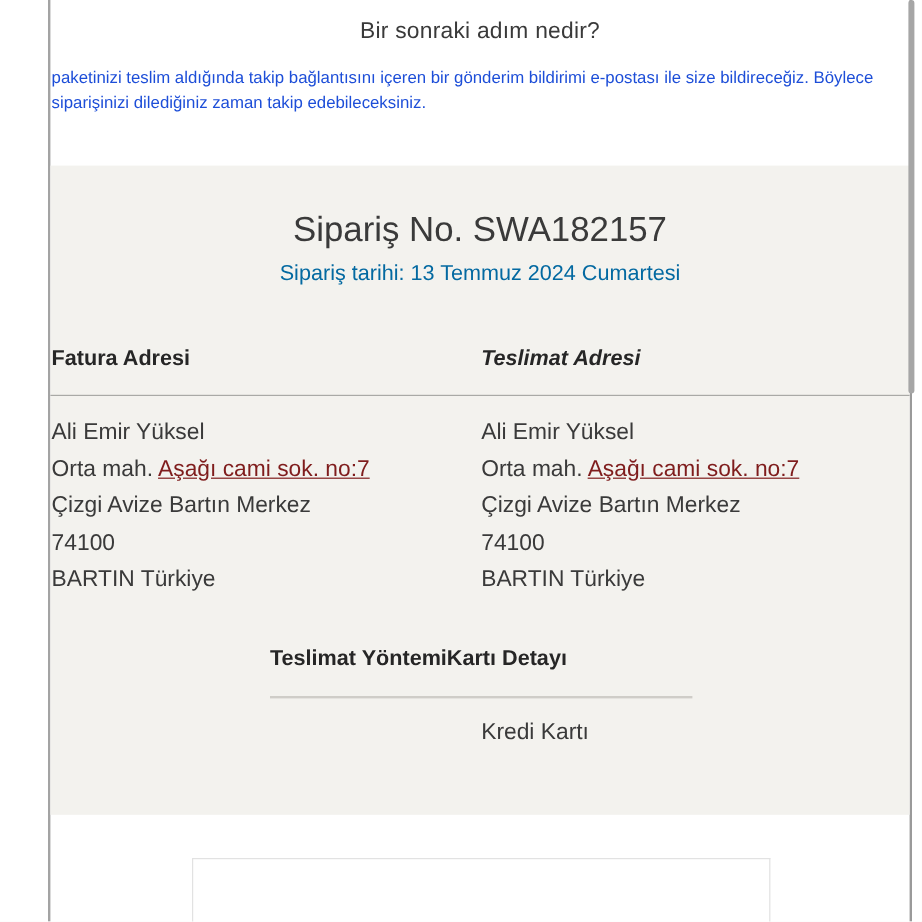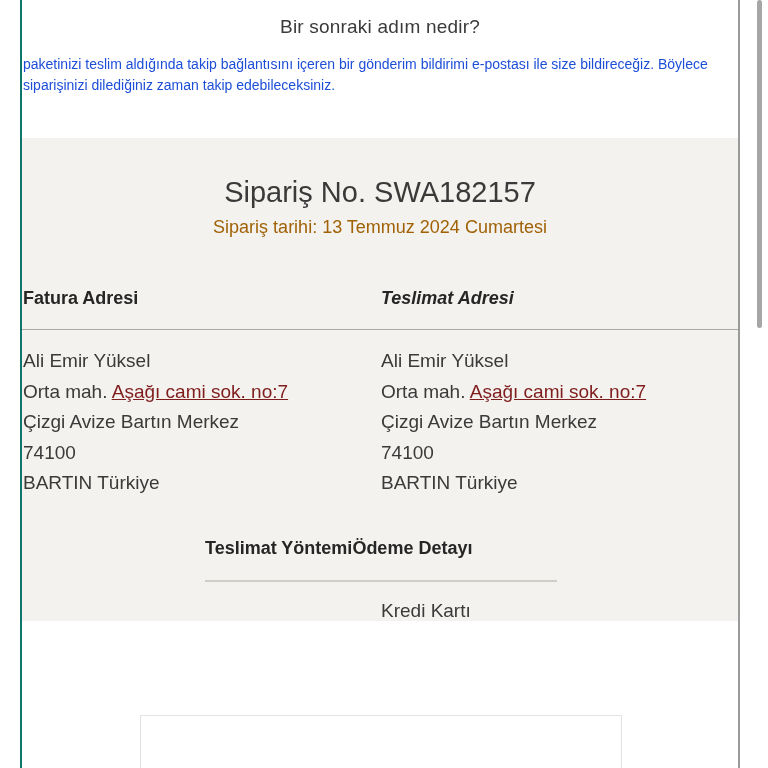--- a/index.html
+++ b/index.html
@@ -5,45 +5,45 @@
     * { box-sizing: border-box; margin: 0; padding: 0; }
     html, body {
       width: 768px; height: 768px; overflow: hidden;
       background: #ffffff;
       font-family: "Liberation Sans", "DejaVu Sans", sans-serif;
       color: #333333;
     }
     .page { position: relative; width: 768px; height: 768px; background: #fff; }
 
     .email-frame {
-      position: absolute; left: 20px; top: 0; width: 720px; height: 768px;
-      border-left: 2px solid #0f766e; border-right: 2px solid #9a9a9a;
+      position: absolute; left: 40px; top: 0; width: 720px; height: 768px;
+      border-left: 2px solid #a3a3a3; border-right: 2px solid #9a9a9a;
       background: #ffffff;
     }
 
     .next-step-title {
       position: absolute; left: 0; right: 0; top: 16px;
       text-align: center; font-size: 19px; color: #3a3a3a; letter-spacing: 0.2px;
     }
     .next-step-body {
       position: absolute; left: 1px; width: 700px; top: 54px;
       font-size: 14px; line-height: 21px; color: #1d4ed8;
     }
 
     .order-section {
-      position: absolute; left: 0; right: 0; top: 138px; height: 483px;
+      position: absolute; left: 0; right: 0; top: 138px; height: 541px;
       background: #f3f2ee;
     }
     .order-number {
       position: absolute; left: 0; right: 0; top: 38px;
       text-align: center; font-size: 29px; color: #3a3a3a;
     }
     .order-date {
       position: absolute; left: 0; right: 0; top: 79px;
-      text-align: center; font-size: 18px; color: #a16207;
+      text-align: center; font-size: 18px; color: #0369a1;
     }
 
     .addr-heading {
       position: absolute; top: 150px; font-size: 18px; font-weight: bold; color: #262626;
     }
     .addr-heading.billing { left: 1px; }
     .addr-heading.shipping { left: 359px; font-style: italic; }
 
     .addr-divider {
       position: absolute; left: 0; right: 0; top: 191px; height: 1px; background: #a9a9a6;
@@ -104,21 +104,21 @@
       </div>
 
       <div class="addr-block shipping">
         <div>Ali Emir Yüksel</div>
         <div><span>Orta mah. </span><a>Aşağı cami sok. no:7</a></div>
         <div>Çizgi Avize Bartın Merkez</div>
         <div>74100</div>
         <div>BARTIN Türkiye</div>
       </div>
 
-      <div class="method-headings"><span>Teslimat Yöntemi</span><span>Ödeme Detayı</span></div>
+      <div class="method-headings"><span>Teslimat Yöntemi</span><span>Kartı Detayı</span></div>
       <div class="method-divider"></div>
       <div class="payment-value">Kredi Kartı</div>
     </div>
 
     <div class="product-card"></div>
   </div>
 
   <div class="scrollbar-thumb"></div>
 </div>
 

